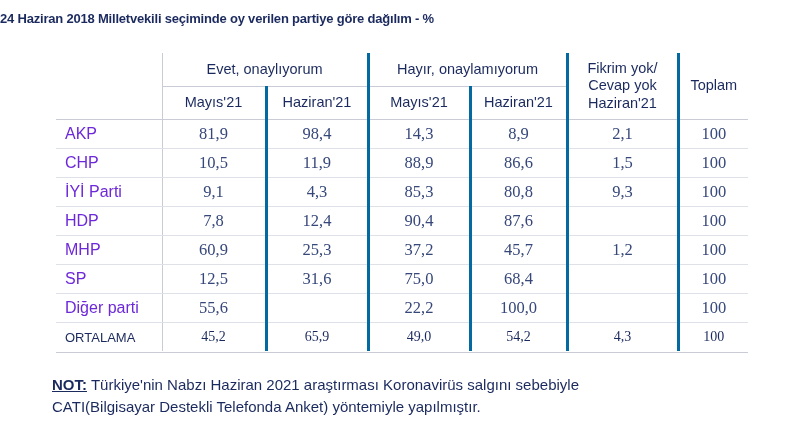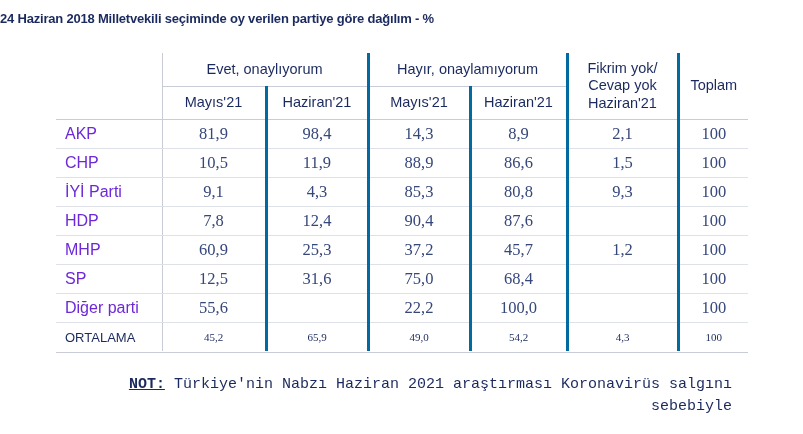--- a/index.html
+++ b/index.html
@@ -91,46 +91,45 @@
     text-align: left;
     padding-left: 9px !important;
     border-bottom: 1px solid #dfe1e8;
   }
   tr.avg-row .row-cell,
   tr.avg-row .party-cell {
     font-weight: bold;
     color: #1b2a5e;
     border-bottom: none;
   }
-  tr.avg-row .row-cell { font-size: 11px; }
+  tr.avg-row .row-cell { font-size: 14px; }
   tr.avg-row .party-cell { font-size: 13px; }
 
   tr.first-data .row-cell,
   tr.first-data .party-cell { border-top: 1px solid #c9ccd6; }
 
   #table-bottom-rule {
     position: absolute;
     left: 56px;
     top: 352px;
     width: 692px;
     height: 1px;
     background: #c9ccd6;
   }
 
   
   #footnote {
     position: absolute;
     top: 374px;
-    left: 40px;
-    width: 692px;
-    text-align: right;
+    left: 52px;
+    width: 692px;
+    text-align: left;
     font-size: 15px;
     line-height: 1.46;
     color: #1b2a5e;
-    font-family: Liberation Mono, monospace;
   }
   #footnote .note-label {
     font-weight: bold;
     text-decoration: underline;
   }
 </style>
 </head>
 <body>
 
 <div id="page-title">24 Haziran 2018 Milletvekili seçiminde oy verilen partiye göre dağılım - %</div>
@@ -239,13 +238,14 @@
           <td class="row-cell vline-r">4,3</td>
           <td class="row-cell">100</td>
         </tr>
       </tbody>
   </table>
 </div>
 <div id="table-bottom-rule"></div>
 
 <div id="footnote">
   <span class="note-label">NOT:</span><span> Türkiye'nin Nabzı Haziran 2021 araştırması Koronavirüs salgını sebebiyle</span><br>
+  <span>CATI(Bilgisayar Destekli Telefonda Anket) yöntemiyle yapılmıştır.</span>
 </div>
 
 </body></html>

